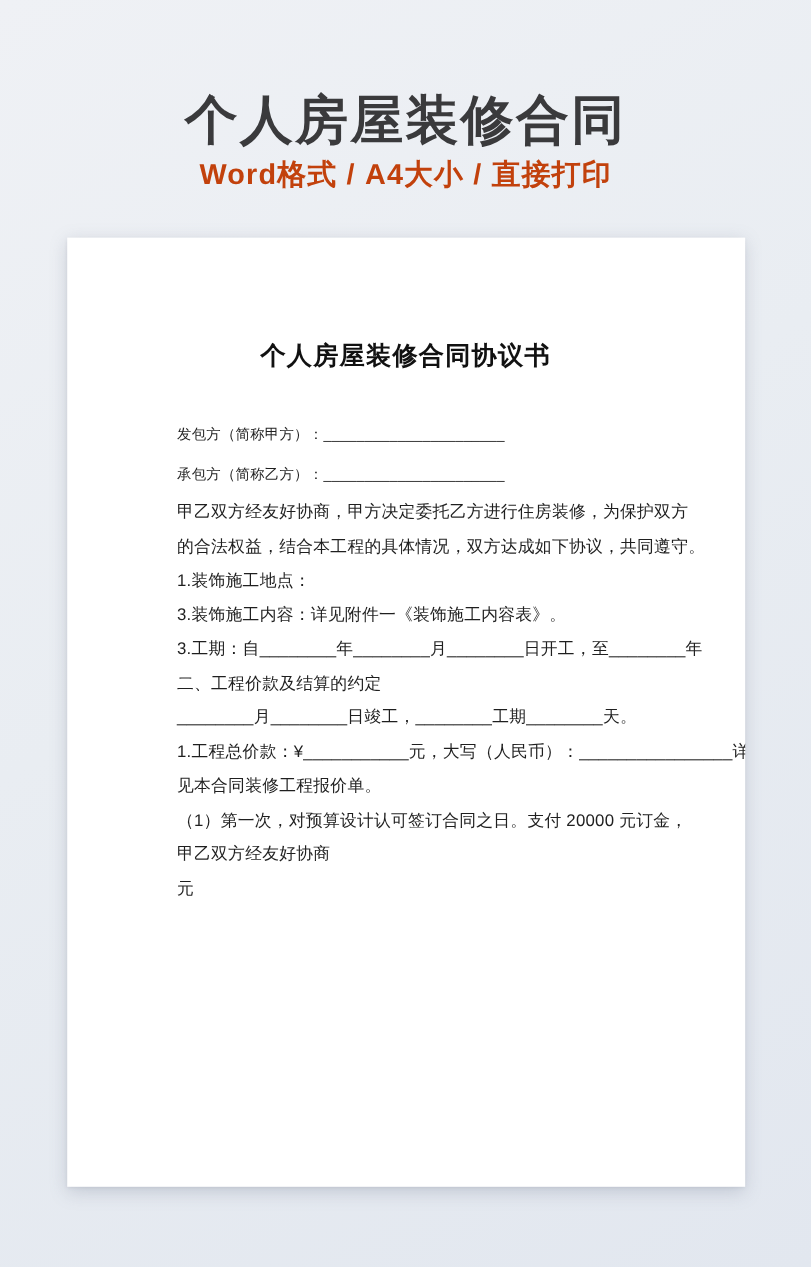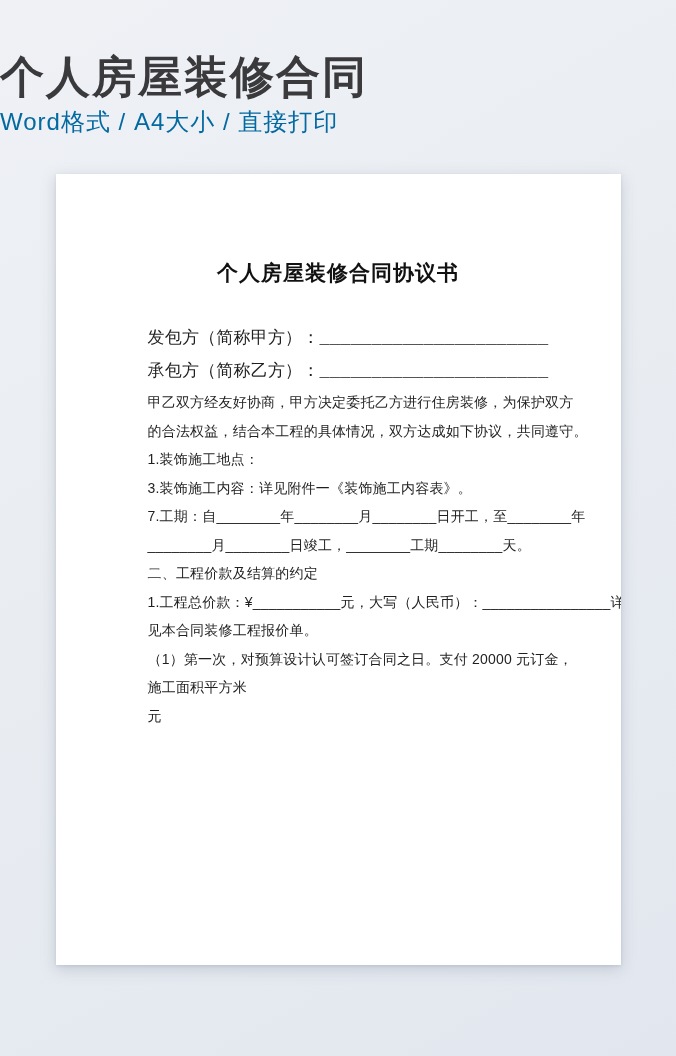--- a/index.html
+++ b/index.html
@@ -7,36 +7,37 @@
     padding: 0;
   }
   body {
     width: 676px;
     height: 1056px;
     overflow: hidden;
     background: linear-gradient(150deg, #eff1f5 0%, #e9edf2 45%, #e2e7ef 100%);
     font-family: "Liberation Sans", sans-serif;
   }
   .poster-header {
-    padding-top: 52px;
+    padding-top: 76px;
+    text-align: center;
   }
   .poster-title {
     margin: 0;
     font-size: 44px;
     line-height: 50px;
     font-weight: 800;
     color: #3a3a3c;
     letter-spacing: 2px;
   }
   .poster-subtitle {
     margin: 6px 0 0 0;
     font-size: 24px;
     line-height: 28px;
-    font-weight: 400;
-    color: #0369a1;
+    font-weight: 700;
+    color: #c2410c;
     letter-spacing: 1px;
   }
   .paper {
     box-sizing: border-box;
     width: 565px;
     height: 791px;
     margin: 38px auto 0 auto;
     background: #ffffff;
     box-shadow: 0 4px 14px rgba(110, 120, 140, 0.28), 0 1px 3px rgba(110, 120, 140, 0.18);
     padding-top: 86px;
@@ -56,23 +57,22 @@
   }
   .line {
     margin: 0;
     font-size: 14px;
     line-height: 28.5px;
     color: #1f1f1f;
     white-space: nowrap;
     letter-spacing: 0.2px;
   }
   .line.party {
-    font-size: 17px;
+    font-size: 12px;
     line-height: 33px;
-    font-family: Liberation Mono, monospace;
   }
 </style>
 </head>
 <body>
 
 <div class="canvas">
 
   <header class="poster-header">
     <h1 class="poster-title">个人房屋装修合同</h1>
     <p class="poster-subtitle">Word格式 / A4大小 / 直接打印</p>
@@ -81,24 +81,24 @@
   <section class="paper">
     <h2 class="doc-title">个人房屋装修合同协议书</h2>
 
     <div class="doc-body">
       <p class="line party">发包方（简称甲方）：______________________</p>
       <p class="line party">承包方（简称乙方）：______________________</p>
       <p class="line">甲乙双方经友好协商，甲方决定委托乙方进行住房装修，为保护双方</p>
       <p class="line">的合法权益，结合本工程的具体情况，双方达成如下协议，共同遵守。</p>
       <p class="line">1.装饰施工地点：</p>
       <p class="line">3.装饰施工内容：详见附件一《装饰施工内容表》。</p>
-      <p class="line">7.工期：自________年________月________日开工，至________年</p>
+      <p class="line">3.工期：自________年________月________日开工，至________年</p>
+      <p class="line">二、工程价款及结算的约定</p>
       <p class="line">________月________日竣工，________工期________天。</p>
-      <p class="line">二、工程价款及结算的约定</p>
       <p class="line">1.工程总价款：¥___________元，大写（人民币）：________________详</p>
       <p class="line">见本合同装修工程报价单。</p>
       <p class="line">（1）第一次，对预算设计认可签订合同之日。支付 20000 元订金，</p>
-      <p class="line">施工面积平方米</p>
+      <p class="line">甲乙双方经友好协商</p>
       <p class="line">元</p>
     </div>
   </section>
 
 </div>
 
 </body></html>

